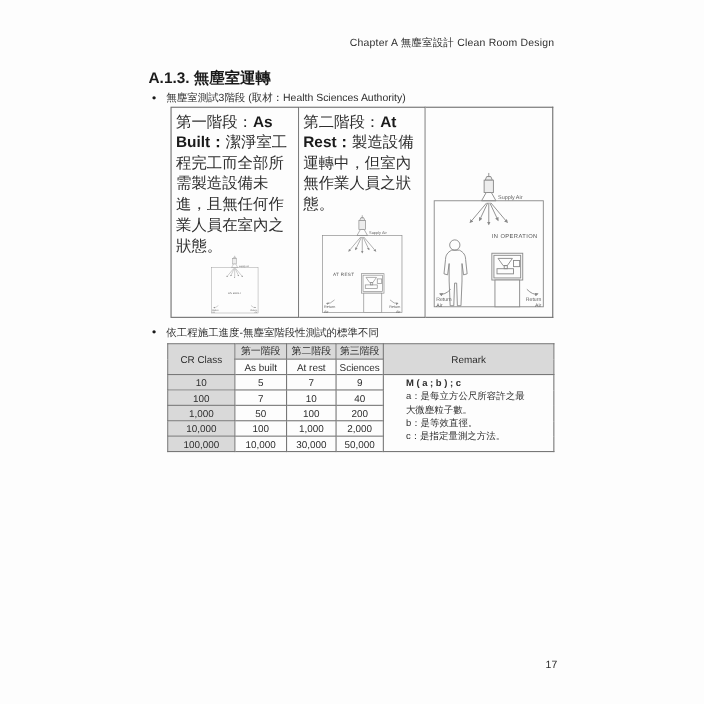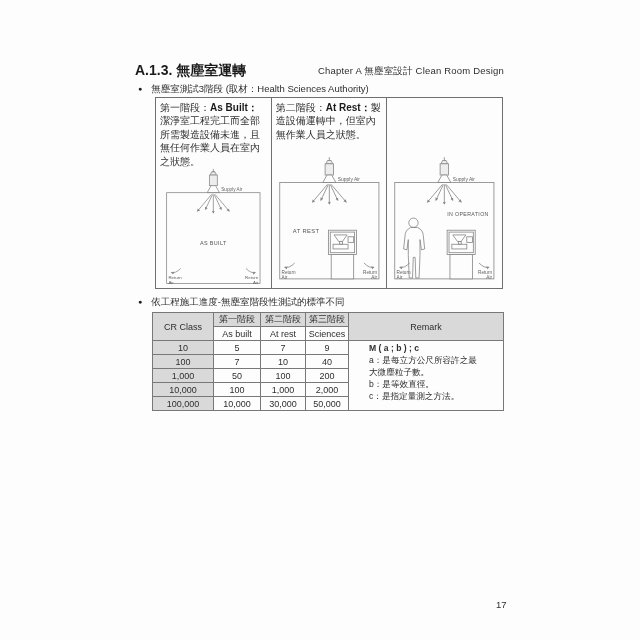--- a/index.html
+++ b/index.html
@@ -1,27 +1,27 @@
 <!DOCTYPE html>
 <html><head>
 <meta charset="utf-8">
 <style>
   html,body{margin:0;padding:0;}
   body{width:640px;height:640px;background:#ffffff;font-family:"Liberation Sans","DejaVu Sans",sans-serif;color:#333;}
   .page{position:relative;width:640px;height:640px;background:#fdfdfd;overflow:hidden;}
-  .running-header{position:absolute;top:33px;right:136px;font-size:9.5px;color:#2e2e2e;letter-spacing:.2px;margin-top:32px;}
+  .running-header{position:absolute;top:33px;right:136px;font-size:9.5px;color:#2e2e2e;letter-spacing:.2px;}
   .section-title{position:absolute;left:135px;top:62px;font-size:14px;font-weight:bold;color:#1a1a1a;}
   .bullet-row{position:absolute;left:138px;font-size:9.5px;color:#2e2e2e;white-space:nowrap;}
   .bullet-row .dot{font-size:7px;vertical-align:1px;margin-right:9px;color:#1a1a1a;}
   .bullet1{top:83px;}
   .bullet2{top:296px;}
   .panels{position:absolute;left:155px;top:97px;width:348px;height:192px;display:flex;}
   .panel{flex:1 1 0;border:1px solid #6f6f6f;box-sizing:border-box;padding:3px 4px 2px 4px;display:flex;flex-direction:column;background:#fdfdfd;}
   .panel + .panel{border-left:none;}
-  .panel-text{font-size:10px;line-height:1.34;color:#2e2e2e;}
+  .panel-text{font-size:14px;line-height:1.34;color:#2e2e2e;}
   .panel-text b{color:#1a1a1a;}
   .panel svg{display:block;margin-top:auto;width:100%;}
   .diagram-line{stroke:#8a8a8a;fill:none;stroke-width:0.9;}
   .diagram-fill{stroke:#8a8a8a;fill:#ededed;stroke-width:0.9;}
   .diagram-white{stroke:#8a8a8a;fill:#fdfdfd;stroke-width:0.9;}
   .svg-label{font-family:"Liberation Sans",sans-serif;fill:#5f5f5f;}
   .room-label{font-family:"Liberation Sans",sans-serif;fill:#555;letter-spacing:.4px;}
   .spec-table{position:absolute;left:152px;top:312px;width:351px;border-collapse:collapse;font-size:9px;color:#2e2e2e;table-layout:fixed;}
   .spec-table th,.spec-table td{border:1px solid #787878;padding:0 2px;height:13px;text-align:center;font-weight:normal;overflow:hidden;}
   .spec-table .shade{background:#d9d9d9;}

